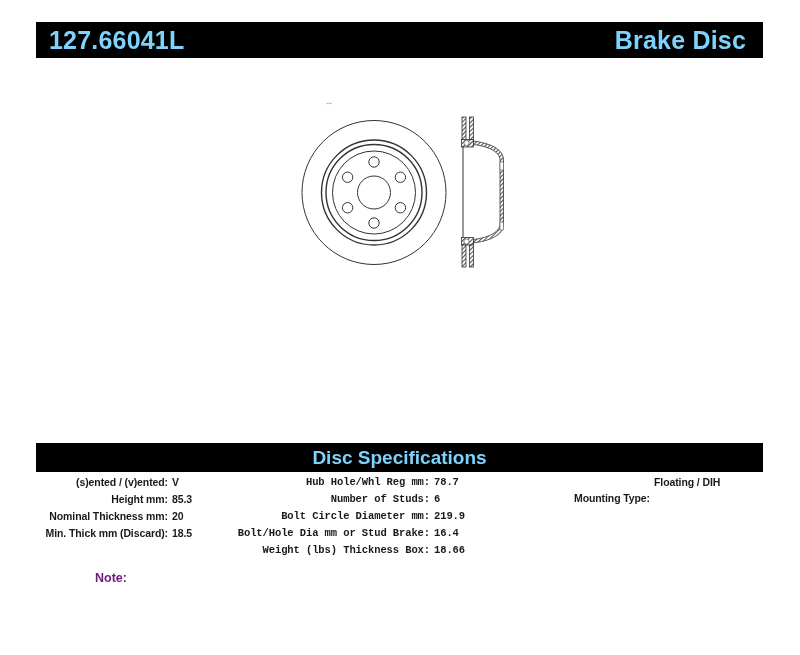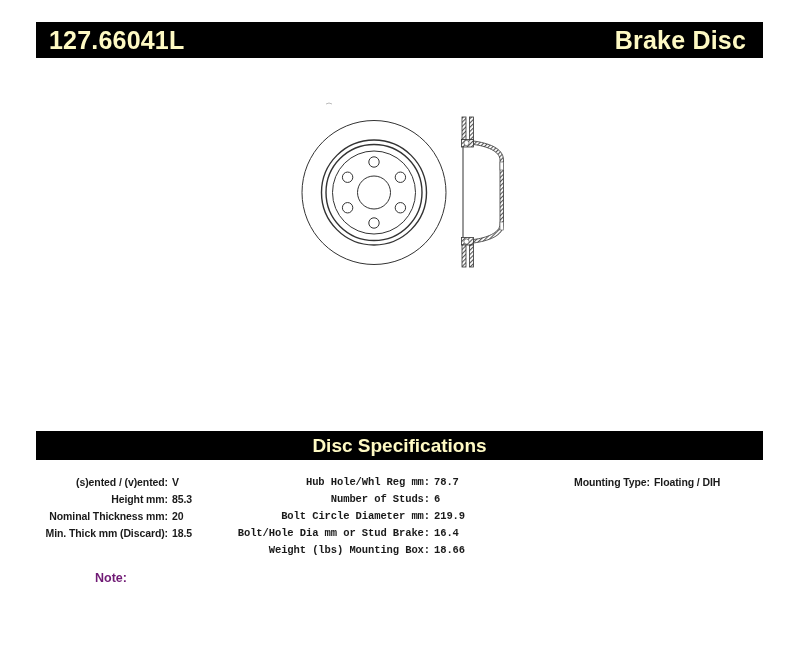--- a/index.html
+++ b/index.html
@@ -10,34 +10,34 @@
     font-family: "Liberation Sans", sans-serif;
     font-weight: bold;
     color: #111111;
     overflow: hidden;
   }
   .bar {
     position: absolute;
     left: 36px;
     width: 727px;
     background: #000000;
-    color: #fef9c3;
+    color: #7dd3fc;
   }
   .header-bar {
     top: 22px;
     height: 36px;
     display: flex;
     align-items: center;
     justify-content: space-between;
     font-size: 25px;
     padding: 0 17px 0 13px;
     letter-spacing: 0.2px;
   }
   .spec-bar {
-    top: 431px;
+    top: 443px;
     height: 29px;
     display: flex;
     align-items: center;
     justify-content: center;
     font-size: 19px;
     text-align: right;
   }
   .drawing {
     position: absolute;
     left: 285px;
@@ -63,21 +63,21 @@
     line-height: 17px;
     white-space: nowrap;
   }
   #spec-col-1 { left: 36px;  width: 254px; }
   #spec-col-1 .spec-label { right: 122px; }
   #spec-col-1 .spec-value { left: 136px; }
   #spec-col-2 { left: 290px; width: 250px; font-family: Liberation Mono, monospace; }
   #spec-col-2 .spec-label { right: 110px; }
   #spec-col-2 .spec-value { left: 144px; }
   #spec-col-3 { left: 540px; width: 222px; }
-  #spec-col-3 .spec-label { right: 112px; }
+  #spec-col-3 .spec-label { right: 112px; margin-top: 16px; }
   #spec-col-3 .spec-value { left: 114px; }
   .note {
     position: absolute;
     left: 95px;
     top: 571px;
     font-size: 12.5px;
     color: #701a75;
   }
 </style>
 </head>
@@ -171,21 +171,21 @@
   </div>
   <div class="spec-row">
     <span class="spec-label">Bolt Circle Diameter mm:</span>
     <span class="spec-value">219.9</span>
   </div>
   <div class="spec-row">
     <span class="spec-label">Bolt/Hole Dia mm or Stud Brake:</span>
     <span class="spec-value">16.4</span>
   </div>
   <div class="spec-row">
-    <span class="spec-label">Weight (lbs) Mounting Box:</span>
+    <span class="spec-label">Weight (lbs) Thickness Box:</span>
     <span class="spec-value">18.66</span>
   </div>
 </div>
 
 <div class="spec-col" id="spec-col-3">
   <div class="spec-row">
     <span class="spec-label">Mounting Type:</span>
     <span class="spec-value">Floating / DIH</span>
   </div>
 </div>

